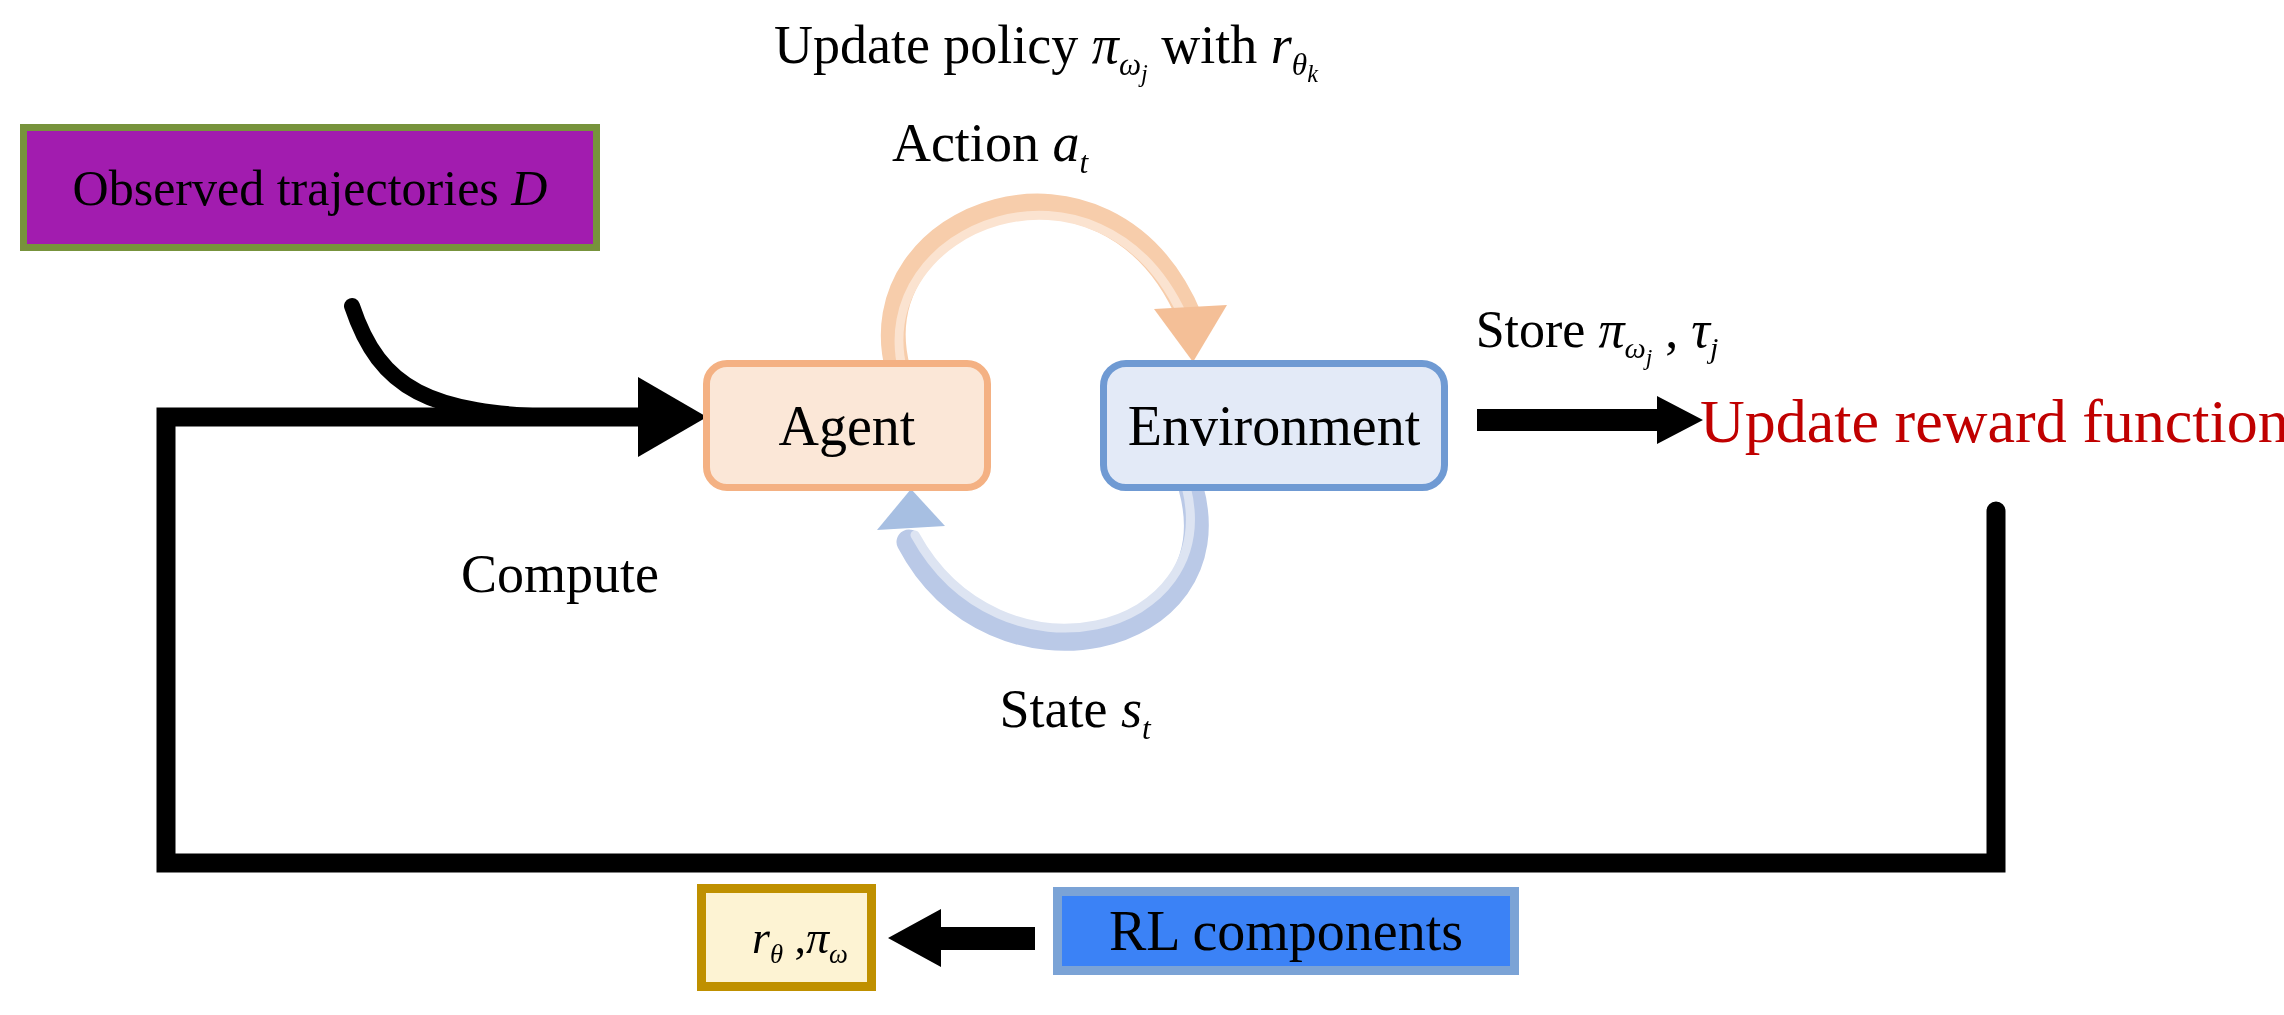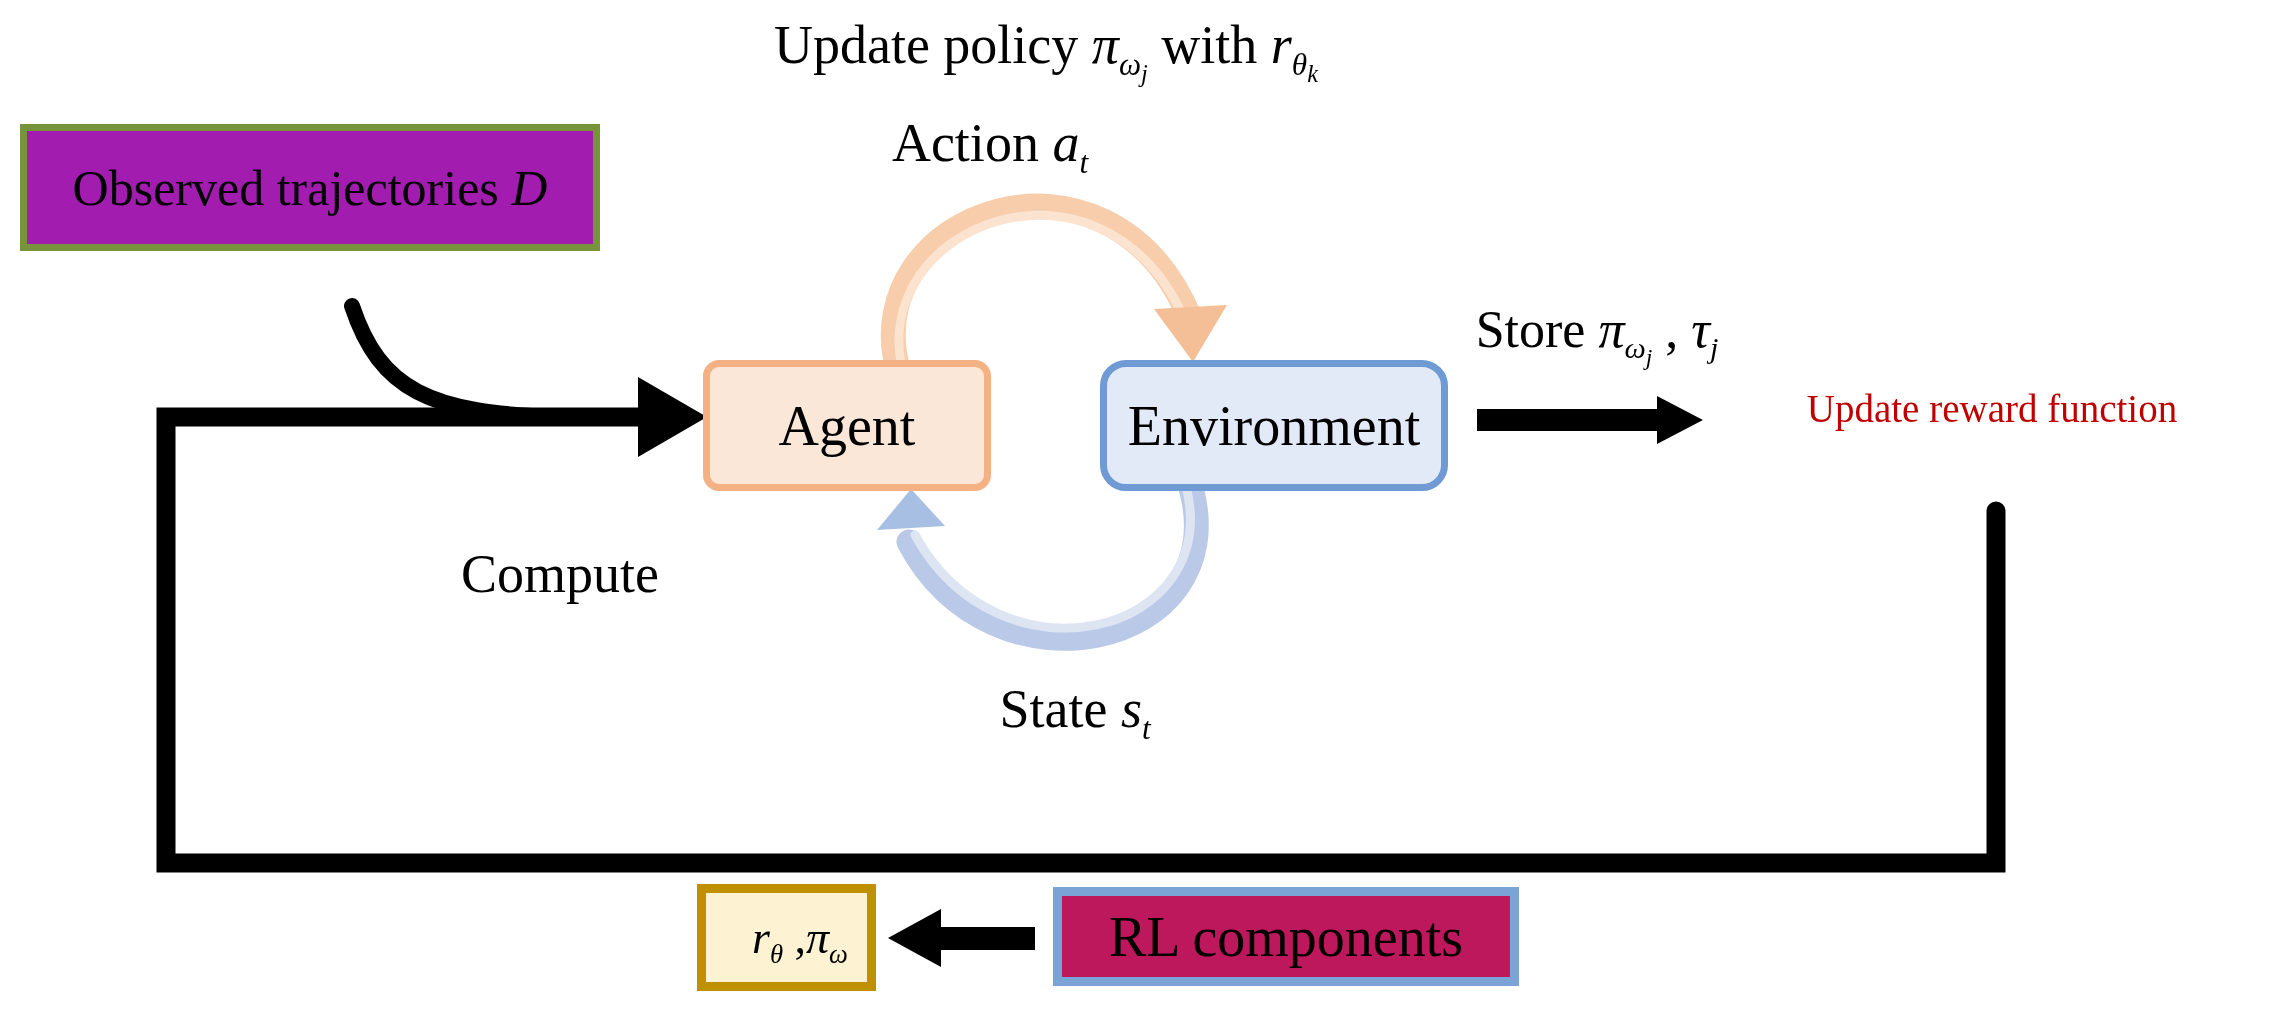--- a/index.html
+++ b/index.html
@@ -12,30 +12,30 @@
     position:absolute;box-sizing:border-box;
     display:flex;align-items:center;justify-content:center;
     white-space:nowrap;
   }
   .lbl{position:absolute;white-space:nowrap;text-align:center;}
   .it{font-style:italic;}
   sub{font-size:0.58em;line-height:0;vertical-align:-0.38em;}
   sub sub{font-size:0.78em;vertical-align:-0.28em;}
 
   #observed-box{left:20px;top:124px;width:580px;height:127px;border:7px solid #77933c;background:#a21caf;font-size:50px;}
-  #agent-box{left:703px;top:360px;width:288px;height:131px;border:7px solid #f4b183;background:#fbe7d7;border-radius:16px;font-size:56px;}
+  #agent-box{left:703px;top:360px;width:288px;height:131px;border:7px solid #f4b183;background:#fbe7d7;border-radius:24px;font-size:56px;}
   #env-box{left:1100px;top:360px;width:348px;height:131px;border:7px solid #6f9ad3;background:#e3eaf7;border-radius:26px;font-size:56px;}
   #irl-box{left:1770px;top:279px;width:474px;height:99px;border:9px solid #d99792;background:#f2d7d3;font-size:56px;}
   #reward-box{left:697px;top:884px;width:179px;height:107px;border:9px solid #bf9000;background:#fdf3d3;font-size:46px;padding-left:27px;}
-  #rl-box{left:1053px;top:887px;width:466px;height:99px;border:9px solid #7ba3d6;background:#be185d;font-size:56px;}
+  #rl-box{left:1053px;top:887px;width:466px;height:88px;border:9px solid #7ba3d6;background:#3b82f6;font-size:56px;}
 
   #update-policy-label{left:696px;top:14px;width:700px;font-size:54px;}
   #action-label{left:780px;top:112px;width:420px;font-size:54px;}
   #store-label{left:1442px;top:300px;width:310px;font-size:52px;}
-  #update-reward-label{left:1700px;top:386px;width:584px;font-size:39px;color:#c00000;}
+  #update-reward-label{left:1700px;top:386px;width:584px;font-size:62px;color:#c00000;}
   #compute-label{left:340px;top:543px;width:440px;font-size:54px;line-height:62px;}
   #state-label{left:930px;top:678px;width:290px;font-size:54px;}
 </style>
 </head>
 <body>
 
 <div id="canvas">
 
   <svg id="arrow-layer" width="2284" height="1015" viewBox="0 0 2284 1015">
 

